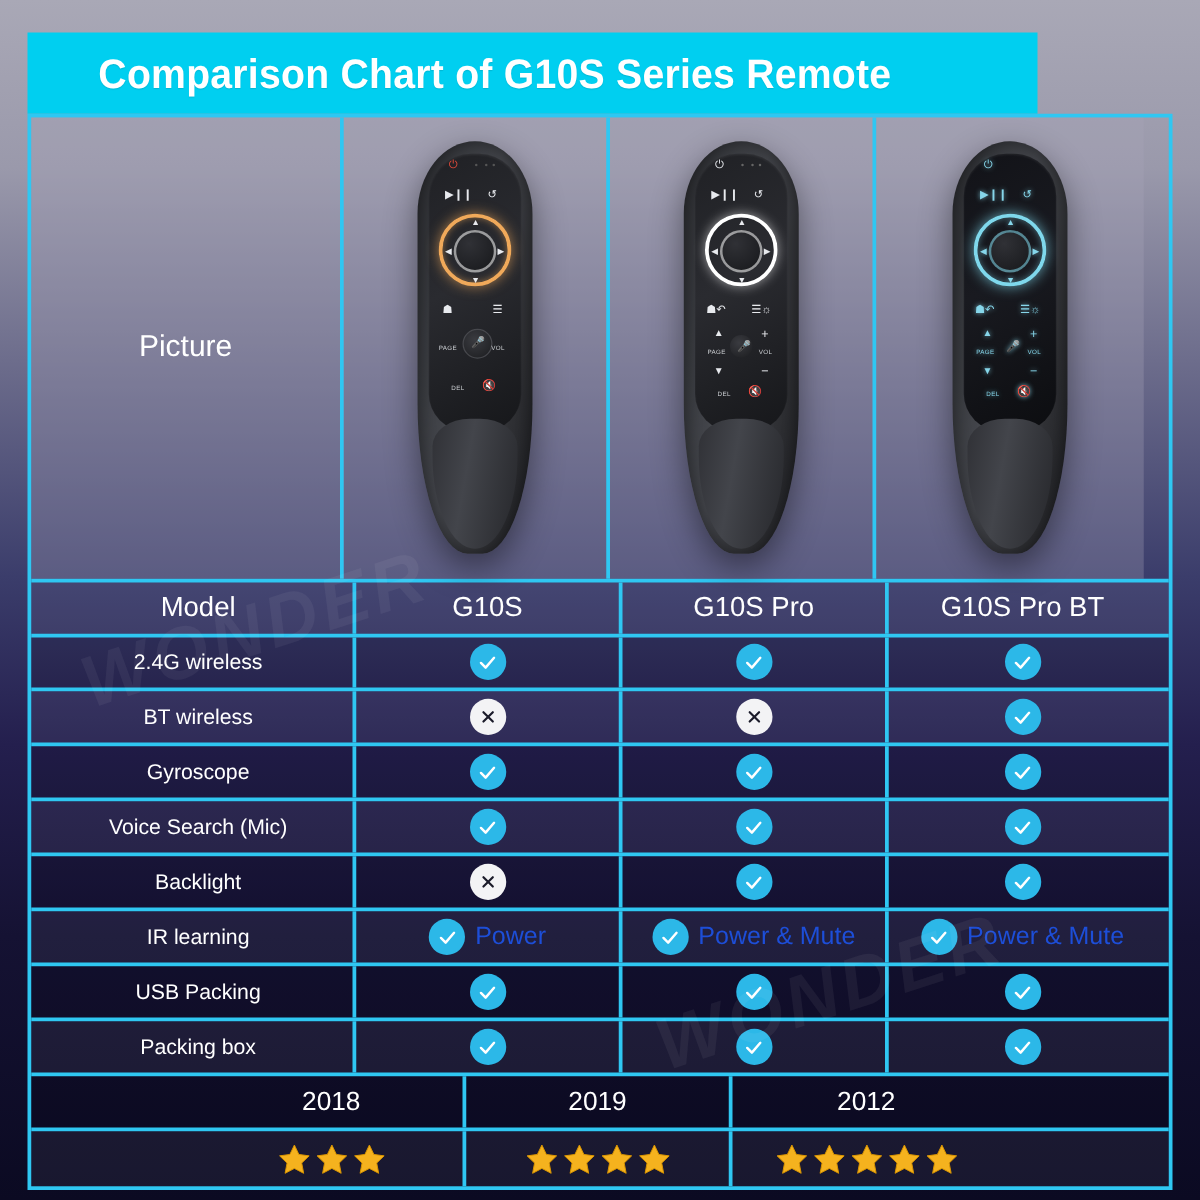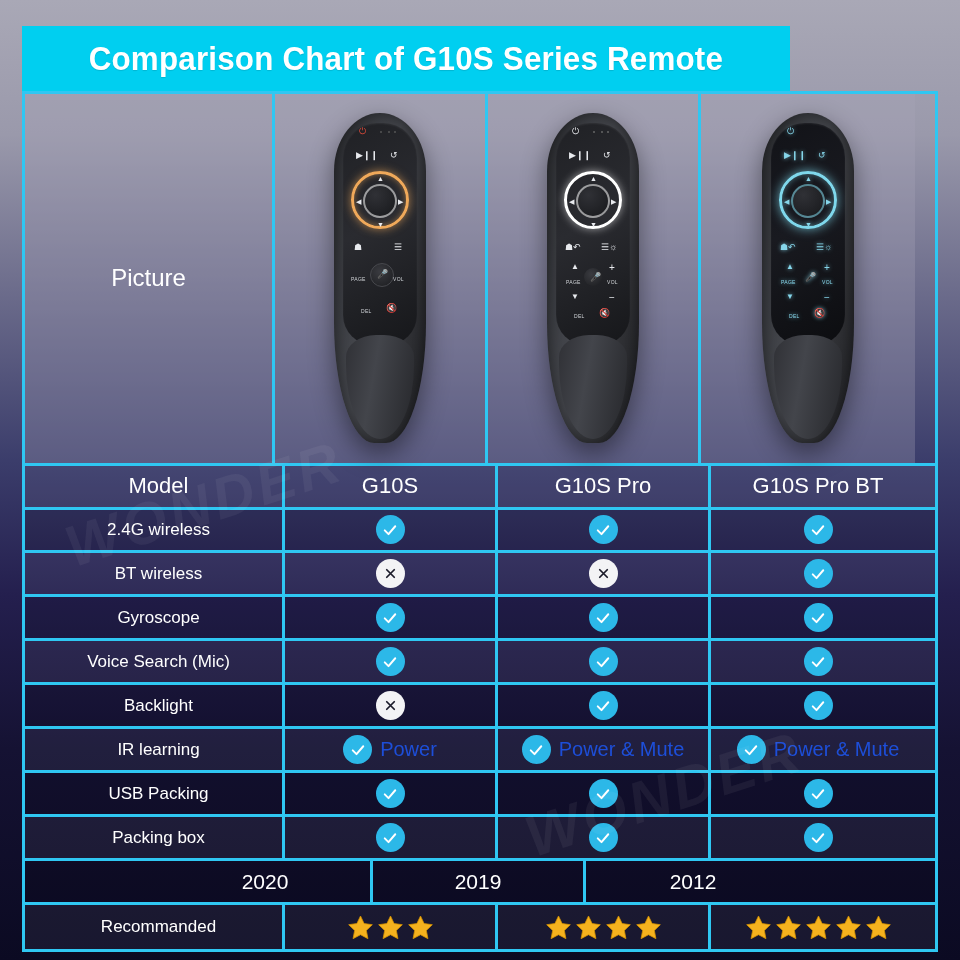--- a/index.html
+++ b/index.html
@@ -5,21 +5,21 @@
   html,body{margin:0;padding:0;}
   body{
     width:960px;height:960px;overflow:hidden;
     font-family:"Liberation Sans", sans-serif;
     background:linear-gradient(180deg,#a9a8b6 0%, #9a99ab 14%, #6d6d8c 30%, #3b3d6b 48%, #241f4e 62%, #151233 78%, #0b0a22 100%);
     position:relative;
   }
   
   .banner{
     position:absolute;left:22px;top:26px;width:768px;height:65px;
-    background:#00cff0;display:flex;align-items:center;justify-content:center;
+    background:#00cff0;display:flex;align-items:center;padding-left:40px;
   }
   .banner-title{
     color:#ffffff;font-size:33px;font-weight:bold;letter-spacing:.2px;
     transform:scaleX(.95);white-space:nowrap;
     text-shadow:0 1px 1px rgba(0,0,0,.12);
   }
   
   .table{
     position:absolute;left:22px;top:91px;width:916px;height:861px;
     box-sizing:border-box;border:3px solid #2fc7f2;
@@ -399,25 +399,24 @@
           </span>
         </div>
         <div class="cell c-data last">
           <span class="ic ic-check">
             <svg viewBox="0 0 24 24">
               <path d="M5 12.5 L10 17.5 L19 7" fill="none" stroke="#ffffff" stroke-width="2.6" stroke-linecap="round" stroke-linejoin="round"></path>
             </svg>
           </span>
         </div>
       </div><div class="row row-data tint1">
-        <div class="cell c-data">2020</div>
+        <div class="cell c-data">2018</div>
         <div class="cell c-data">2019</div>
         <div class="cell c-data last">2012</div>
       </div><div class="row row-data tint0">
-        <div class="cell c-label">Recommanded</div>
         <div class="cell c-data">
           <span class="stars">
             <svg class="star" viewBox="0 0 24 24">
               <path d="M12 1.8 L15.2 8.5 L22.5 9.5 L17.2 14.6 L18.6 21.9 L12 18.4 L5.4 21.9 L6.8 14.6 L1.5 9.5 L8.8 8.5 Z" fill="#f5b21e" stroke="#d99400" stroke-width=".7" stroke-linejoin="round"></path>
             </svg>
             <svg class="star" viewBox="0 0 24 24">
               <path d="M12 1.8 L15.2 8.5 L22.5 9.5 L17.2 14.6 L18.6 21.9 L12 18.4 L5.4 21.9 L6.8 14.6 L1.5 9.5 L8.8 8.5 Z" fill="#f5b21e" stroke="#d99400" stroke-width=".7" stroke-linejoin="round"></path>
             </svg>
             <svg class="star" viewBox="0 0 24 24">
               <path d="M12 1.8 L15.2 8.5 L22.5 9.5 L17.2 14.6 L18.6 21.9 L12 18.4 L5.4 21.9 L6.8 14.6 L1.5 9.5 L8.8 8.5 Z" fill="#f5b21e" stroke="#d99400" stroke-width=".7" stroke-linejoin="round"></path>

